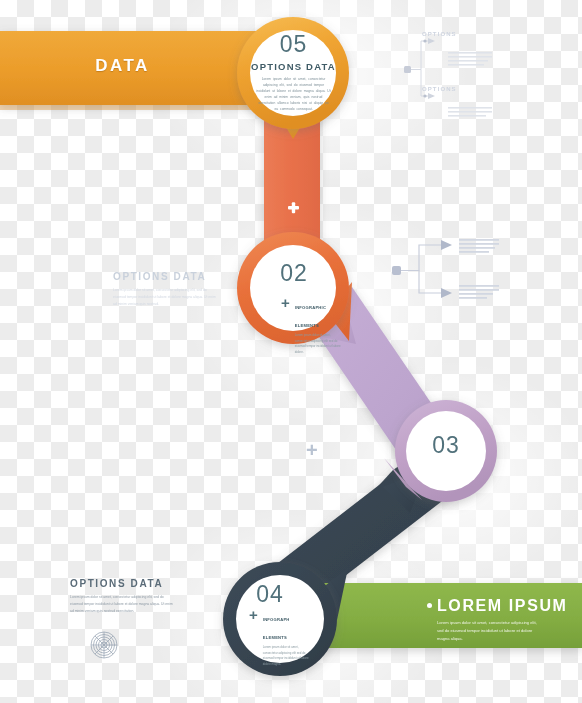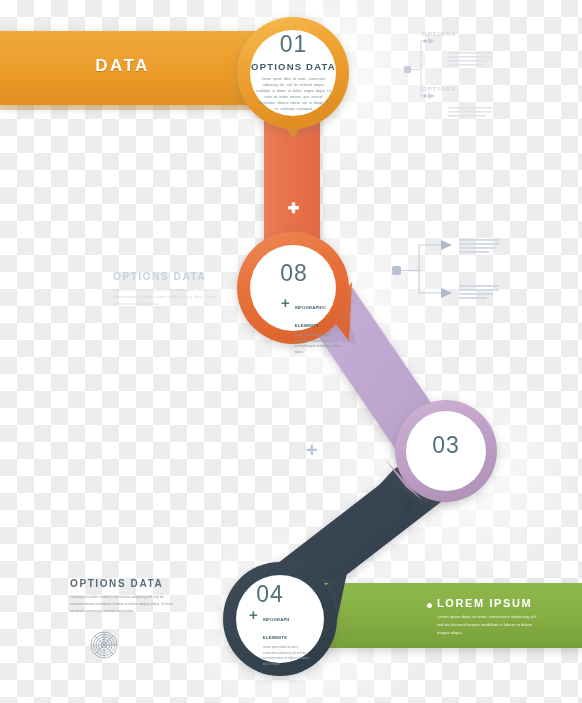--- a/index.html
+++ b/index.html
@@ -143,21 +143,21 @@
   
   .sch-head {
     font-size: 6px;
     font-weight: bold;
     letter-spacing: 1.1px;
     color: #cfd5e0;
   }
 
   
   .green-head {
-    font-size: 11px;
+    font-size: 16px;
     font-weight: bold;
     letter-spacing: 1.6px;
     color: #ffffff;
   }
   .green-body {
     font-size: 4.1px;
     line-height: 2.0;
     color: #eef4e4;
     margin-top: 4px;
     width: 100px;
@@ -338,27 +338,27 @@
       <circle cx="104" cy="645" r="8"></circle>
       <circle cx="104" cy="645" r="5.5"></circle>
       <circle cx="104" cy="645" r="3"></circle>
       <path d="M91,645 L117,645 M104,632 L104,658 M95,636 L113,654 M113,636 L95,654"></path>
     </g>
   </svg>
 
   <div class="lbl start-label">DATA</div>
 
   <div class="lbl c1">
-    <div class="circ-num">01</div>
+    <div class="circ-num">05</div>
     <div class="circ-head">OPTIONS DATA</div>
     <div class="circ-body">Lorem ipsum dolor sit amet, consectetur adipiscing elit, sed do eiusmod tempor incididunt ut labore et dolore magna aliqua. Ut enim ad minim veniam, quis nostrud exercitation ullamco laboris nisi ut aliquip ex ea commodo consequat.</div>
   </div>
 
   <div class="lbl" style="left:248px;top:262px;width:92px;text-align:center;">
-    <div class="circ-num">08</div>
+    <div class="circ-num">02</div>
   </div>
   <div class="mini-wrap" style="left:281px;top:295px;width:66px;">
     <span class="mini-plus">+</span>
     <span>
       <span class="mini-head">INFOGRAPHIC
 ELEMENTS</span>
       <div class="mini-body">Lorem ipsum dolor sit amet, consectetur adipiscing elit sed do eiusmod tempor incididunt ut labore dolore.</div>
     </span>
   </div>
 

